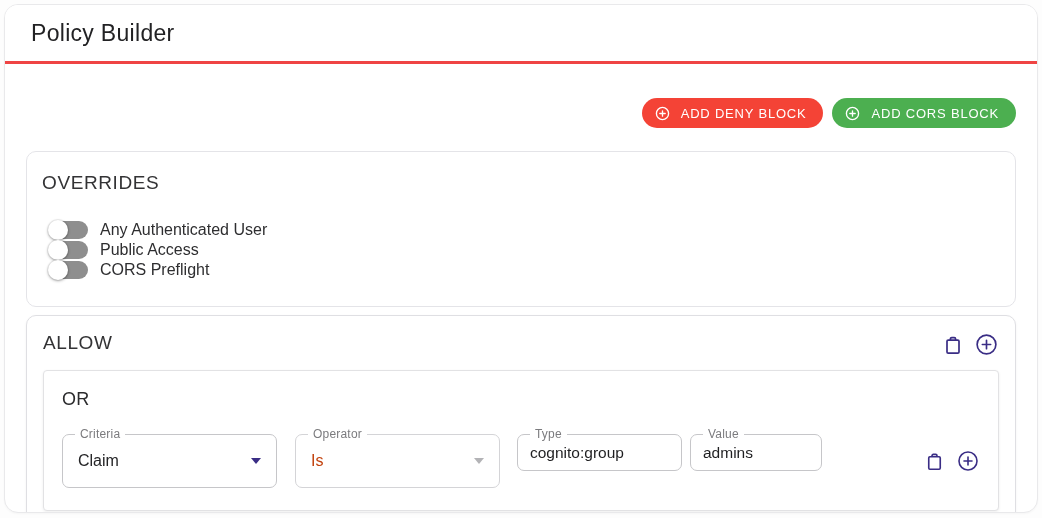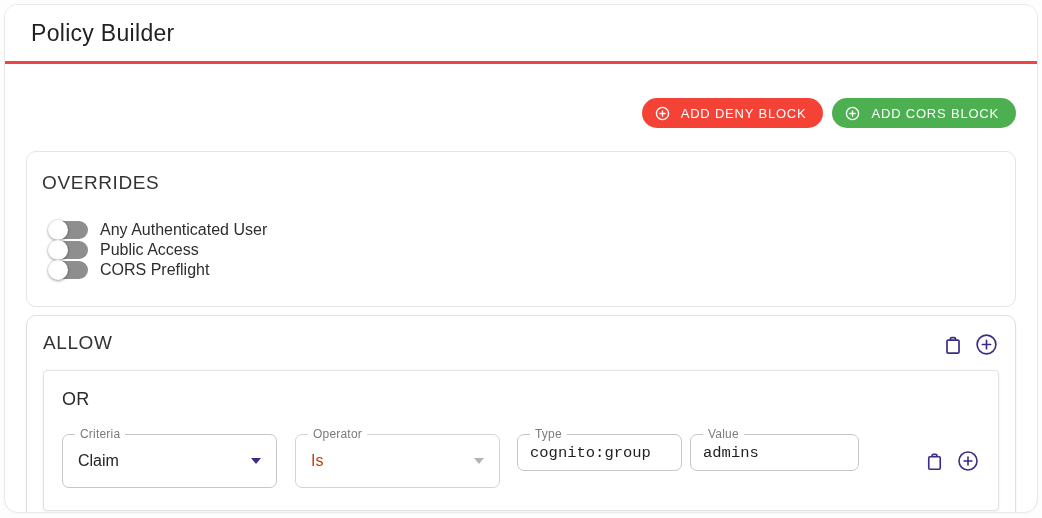--- a/index.html
+++ b/index.html
@@ -120,28 +120,28 @@
     border-left: 5px solid transparent; border-right: 5px solid transparent;
     border-top: 6px solid #3a2d85;
   }
   .field.disabled { border-color: #d4d4d7; cursor: default; }
   .field.disabled .select-value { color: #c2410c; }
   .field.disabled .caret { border-top-color: #b3b3b6; }
 
   .field.textf { height: 37px; display: flex; align-items: center; padding: 0 12px; }
   .field.textf input {
     border: none; outline: none; background: transparent;
-    font-family: Liberation Mono, monospace; font-size: 15.5px; color: #1f1f21;
+    font-family: Liberation Sans, sans-serif; font-size: 15.5px; color: #1f1f21;
     width: 100%; padding: 0;
   }
 
   .f-criteria { width: 215px; }
   .f-operator { width: 205px; margin-left: 18px; }
   .f-type     { width: 165px; margin-left: 17px; }
-  .f-value    { width: 169px; margin-left: 8px; }
+  .f-value    { width: 132px; margin-left: 8px; }
   .row-icons  { margin-left: auto; height: 54px; display: flex; align-items: center; gap: 10px; color: #3a2d85; }
 </style>
 </head>
 <body>
 
 <div class="page-card">
 
   <div class="app-header">
     <div class="app-title">Policy Builder</div>
   </div>

